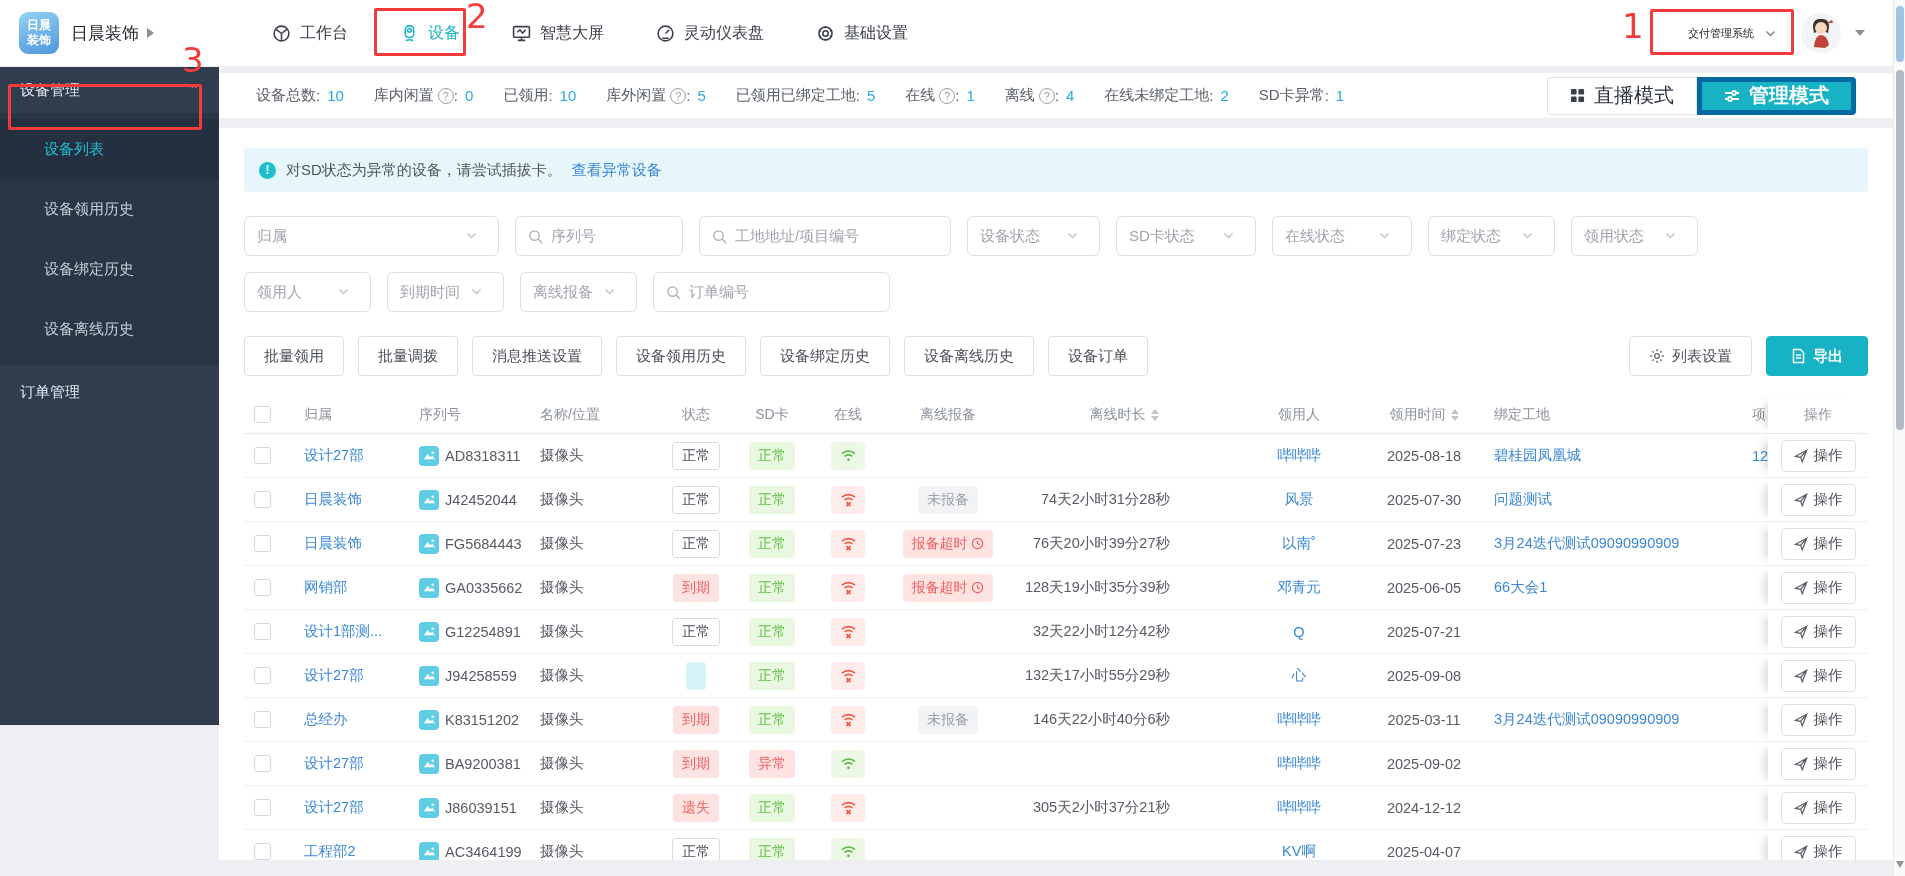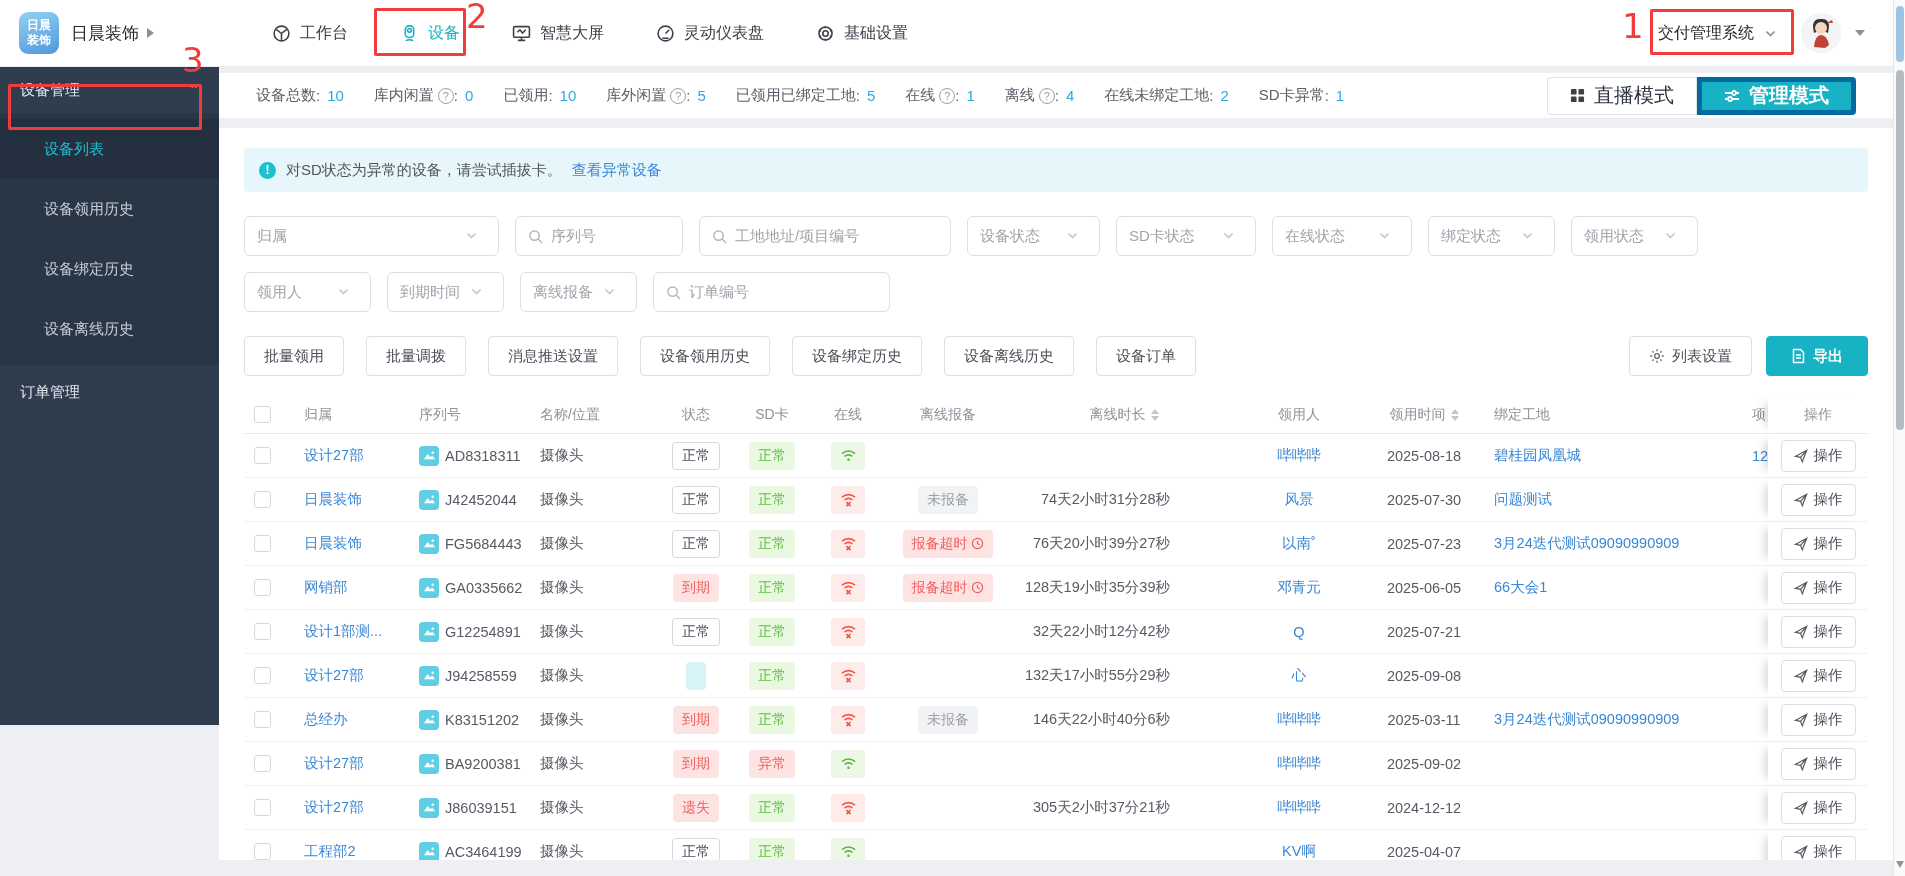--- a/index.html
+++ b/index.html
@@ -10,21 +10,21 @@
   .navbar { position:absolute; top:0; left:0; width:1893px; height:67px; background:#fff; display:flex; align-items:center; border-bottom:1px solid #ebedf0; z-index:4; }
   .logo { margin-left:19px; width:40px; height:42px; border-radius:9px; background:linear-gradient(160deg,#93d2f3 0%,#4e97dc 100%); color:#fff; font-size:12px; font-weight:bold; display:flex; flex-direction:column; align-items:center; justify-content:center; line-height:1.25; flex:none; }
   .company { margin-left:12px; font-size:17px; color:#23272e; display:flex; align-items:center; gap:8px; }
   .caret-right { width:0; height:0; border-left:7px solid #8a9097; border-top:5px solid transparent; border-bottom:5px solid transparent; }
   .nav-items { display:flex; margin-left:92px; height:67px; }
   .nav-item { display:flex; align-items:center; gap:9px; padding:0 26px; font-size:16px; color:#3c414a; cursor:pointer; }
   .nav-item svg { stroke:#3c414a; }
   .nav-item.active { color:#17b3c4; }
   .nav-item.active svg { stroke:#17b3c4; }
   .nav-right { margin-left:auto; display:flex; align-items:center; margin-right:28px; gap:14px; }
-  .sys-select { display:flex; align-items:center; gap:10px; font-size:16px; color:#23272e; padding:8px 10px; cursor:pointer; }
+  .sys-select { display:flex; align-items:center; gap:10px; font-size:11px; color:#23272e; padding:8px 10px; cursor:pointer; }
   .avatar { width:40px; height:40px; border-radius:50%; background:#f4f6f8; overflow:hidden; flex:none; }
   .caret-down { width:0; height:0; border-top:6px solid #8a9097; border-left:5px solid transparent; border-right:5px solid transparent; }
 
   
   .scrollbar { position:absolute; top:0; right:0; width:12px; height:876px; background:#fafafa; border-left:1px solid #e4e6ea; z-index:9; }
   .sb-thumb-blue { position:absolute; left:2px; top:6px; width:8px; height:56px; border-radius:4px; background:#9ec4e4; }
   .sb-thumb-gray { position:absolute; left:2px; top:70px; width:8px; height:360px; border-radius:4px; background:#b4bac1; }
   .sb-arrow { position:absolute; left:2px; bottom:8px; width:0; height:0; border-top:7px solid #8e949b; border-left:4px solid transparent; border-right:4px solid transparent; }
 
   
@@ -353,21 +353,21 @@
         <div class="fld" style="width: 237px;">
           <svg width="15" height="15" viewBox="0 0 16 16" fill="none" stroke="#b3b7bd" stroke-width="1.6">
             <circle cx="7" cy="7" r="5"></circle>
             <path d="M11 11 L15 15"></path>
           </svg>
           <span class="lbl">订单编号</span>
         </div>
       </div>
 
     <div class="action-row">
-      <div id="action-btns" style="display:flex;gap:22px;">
+      <div id="action-btns" style="display:flex;gap:14px;">
           <div class="btn">
             <span>批量领用</span>
           </div>
           <div class="btn">
             <span>批量调拨</span>
           </div>
           <div class="btn">
             <span>消息推送设置</span>
           </div>
           <div class="btn">

